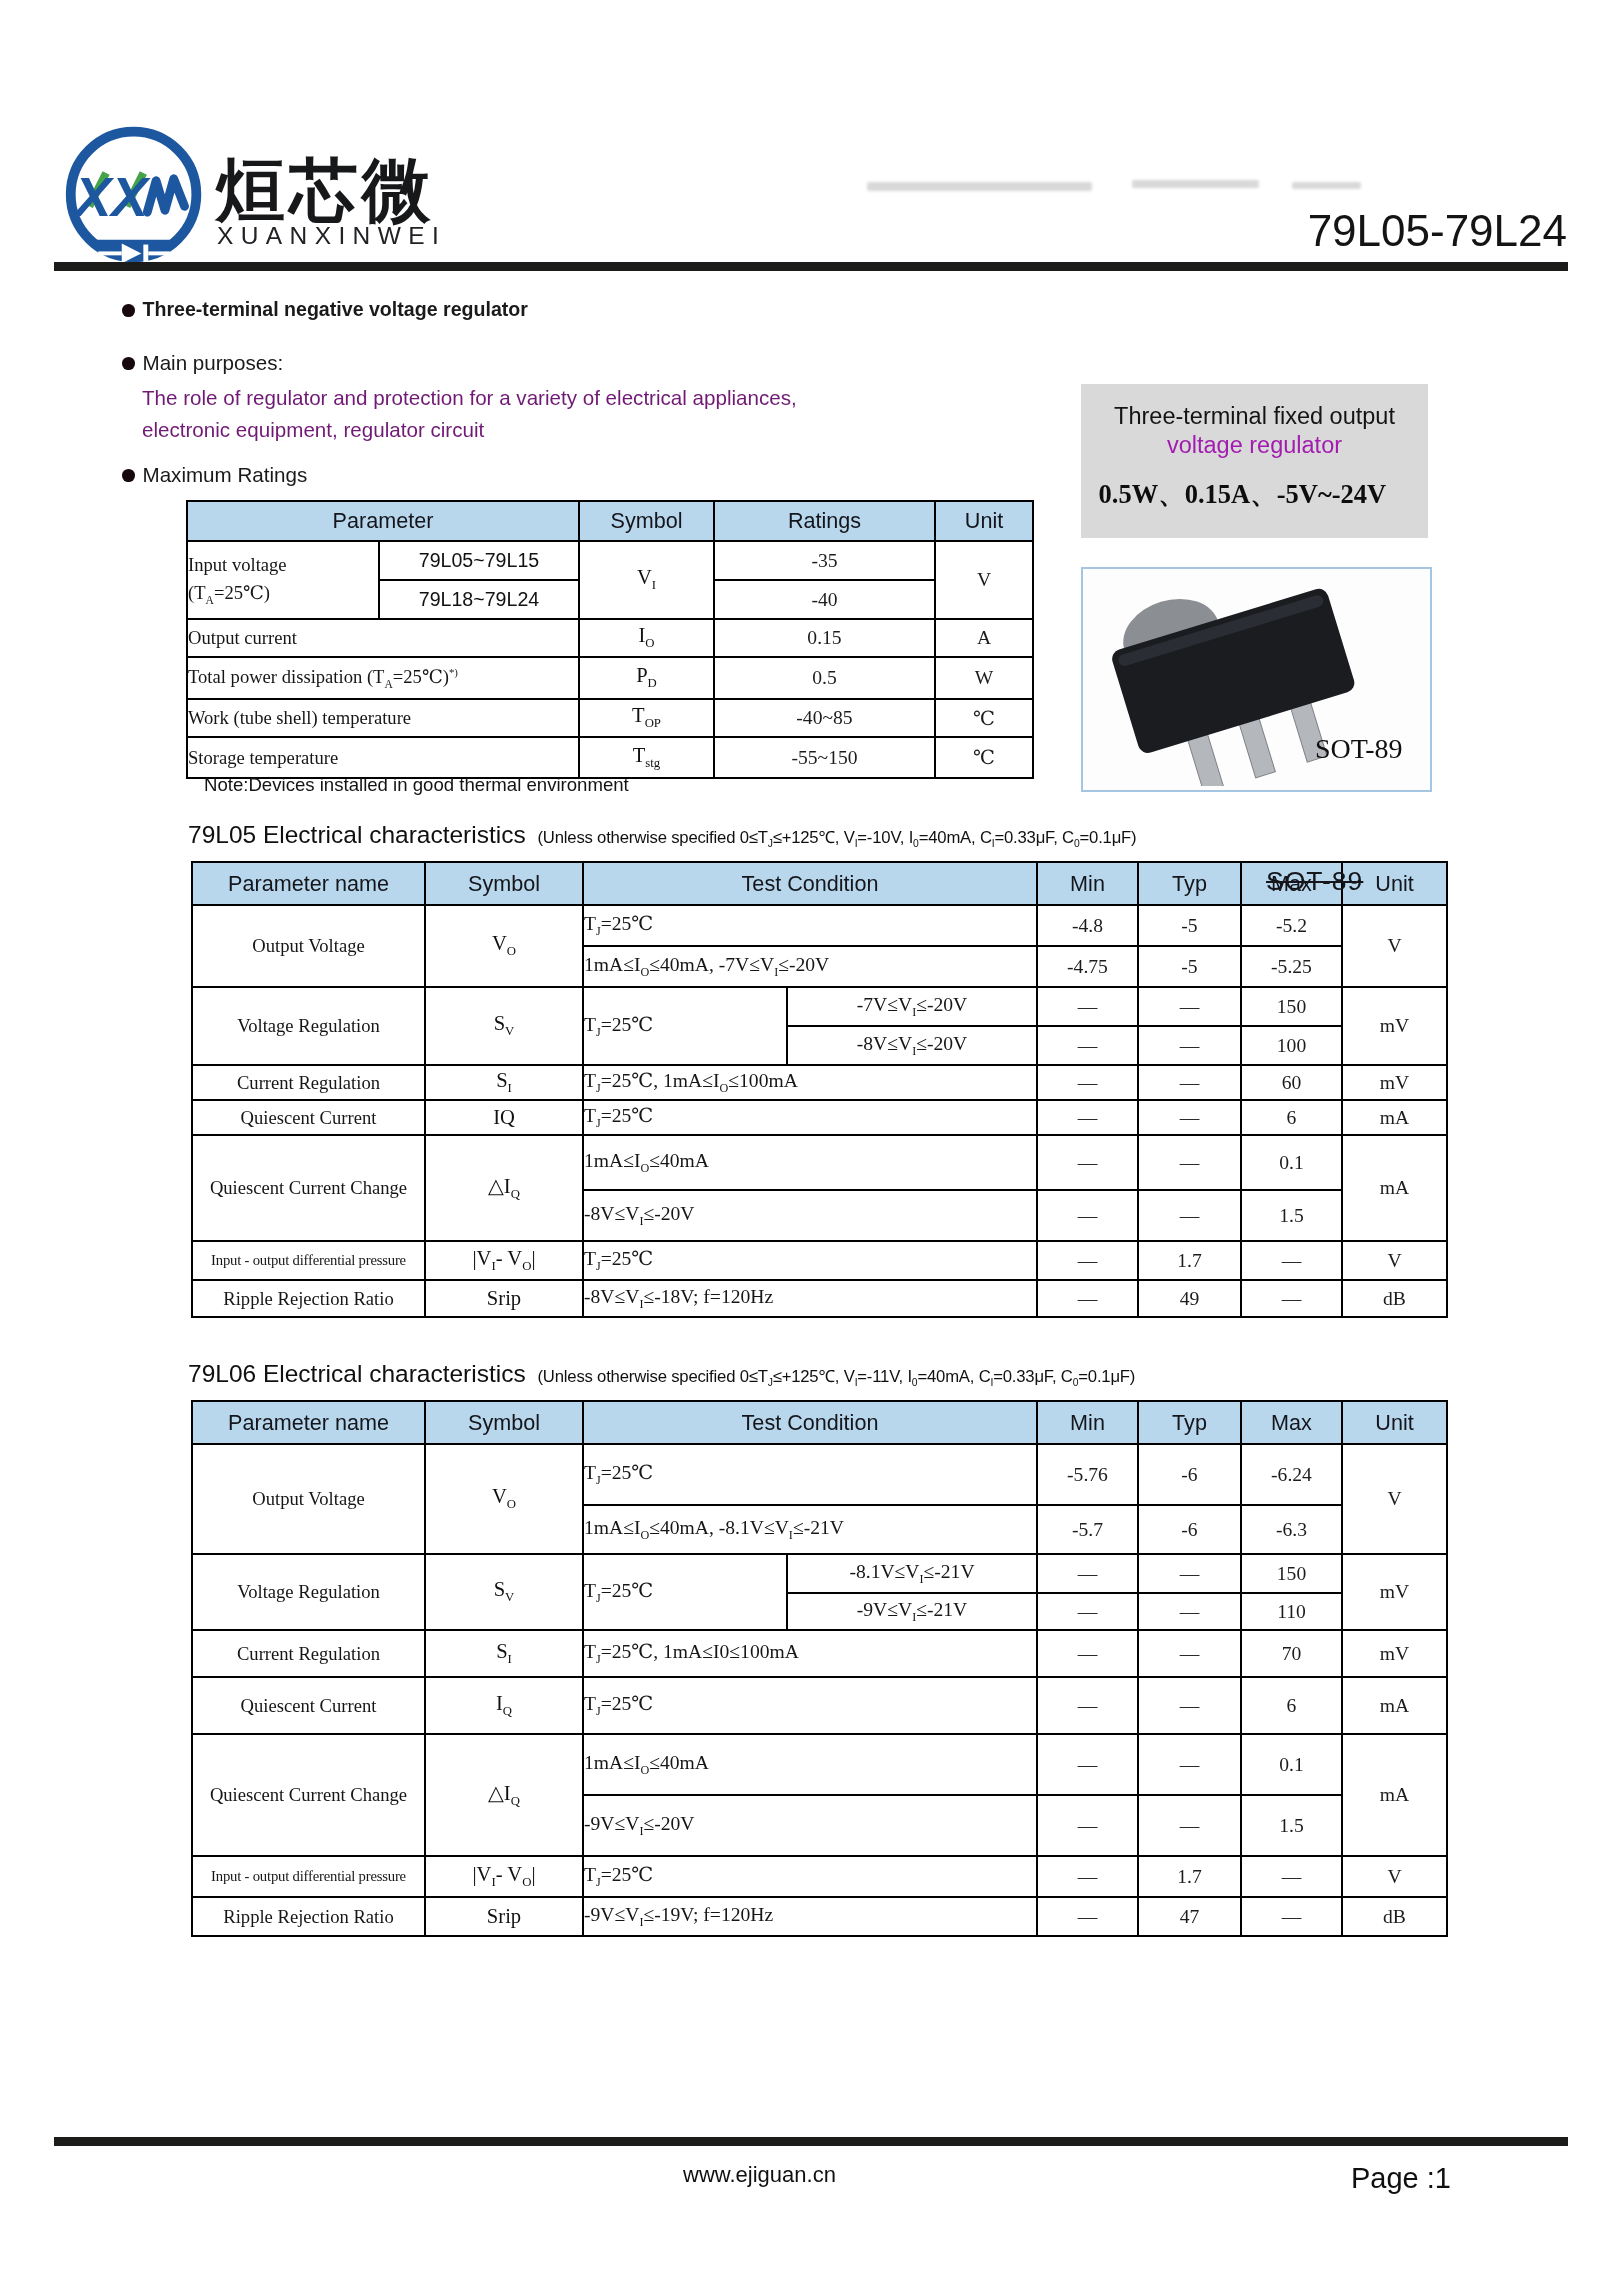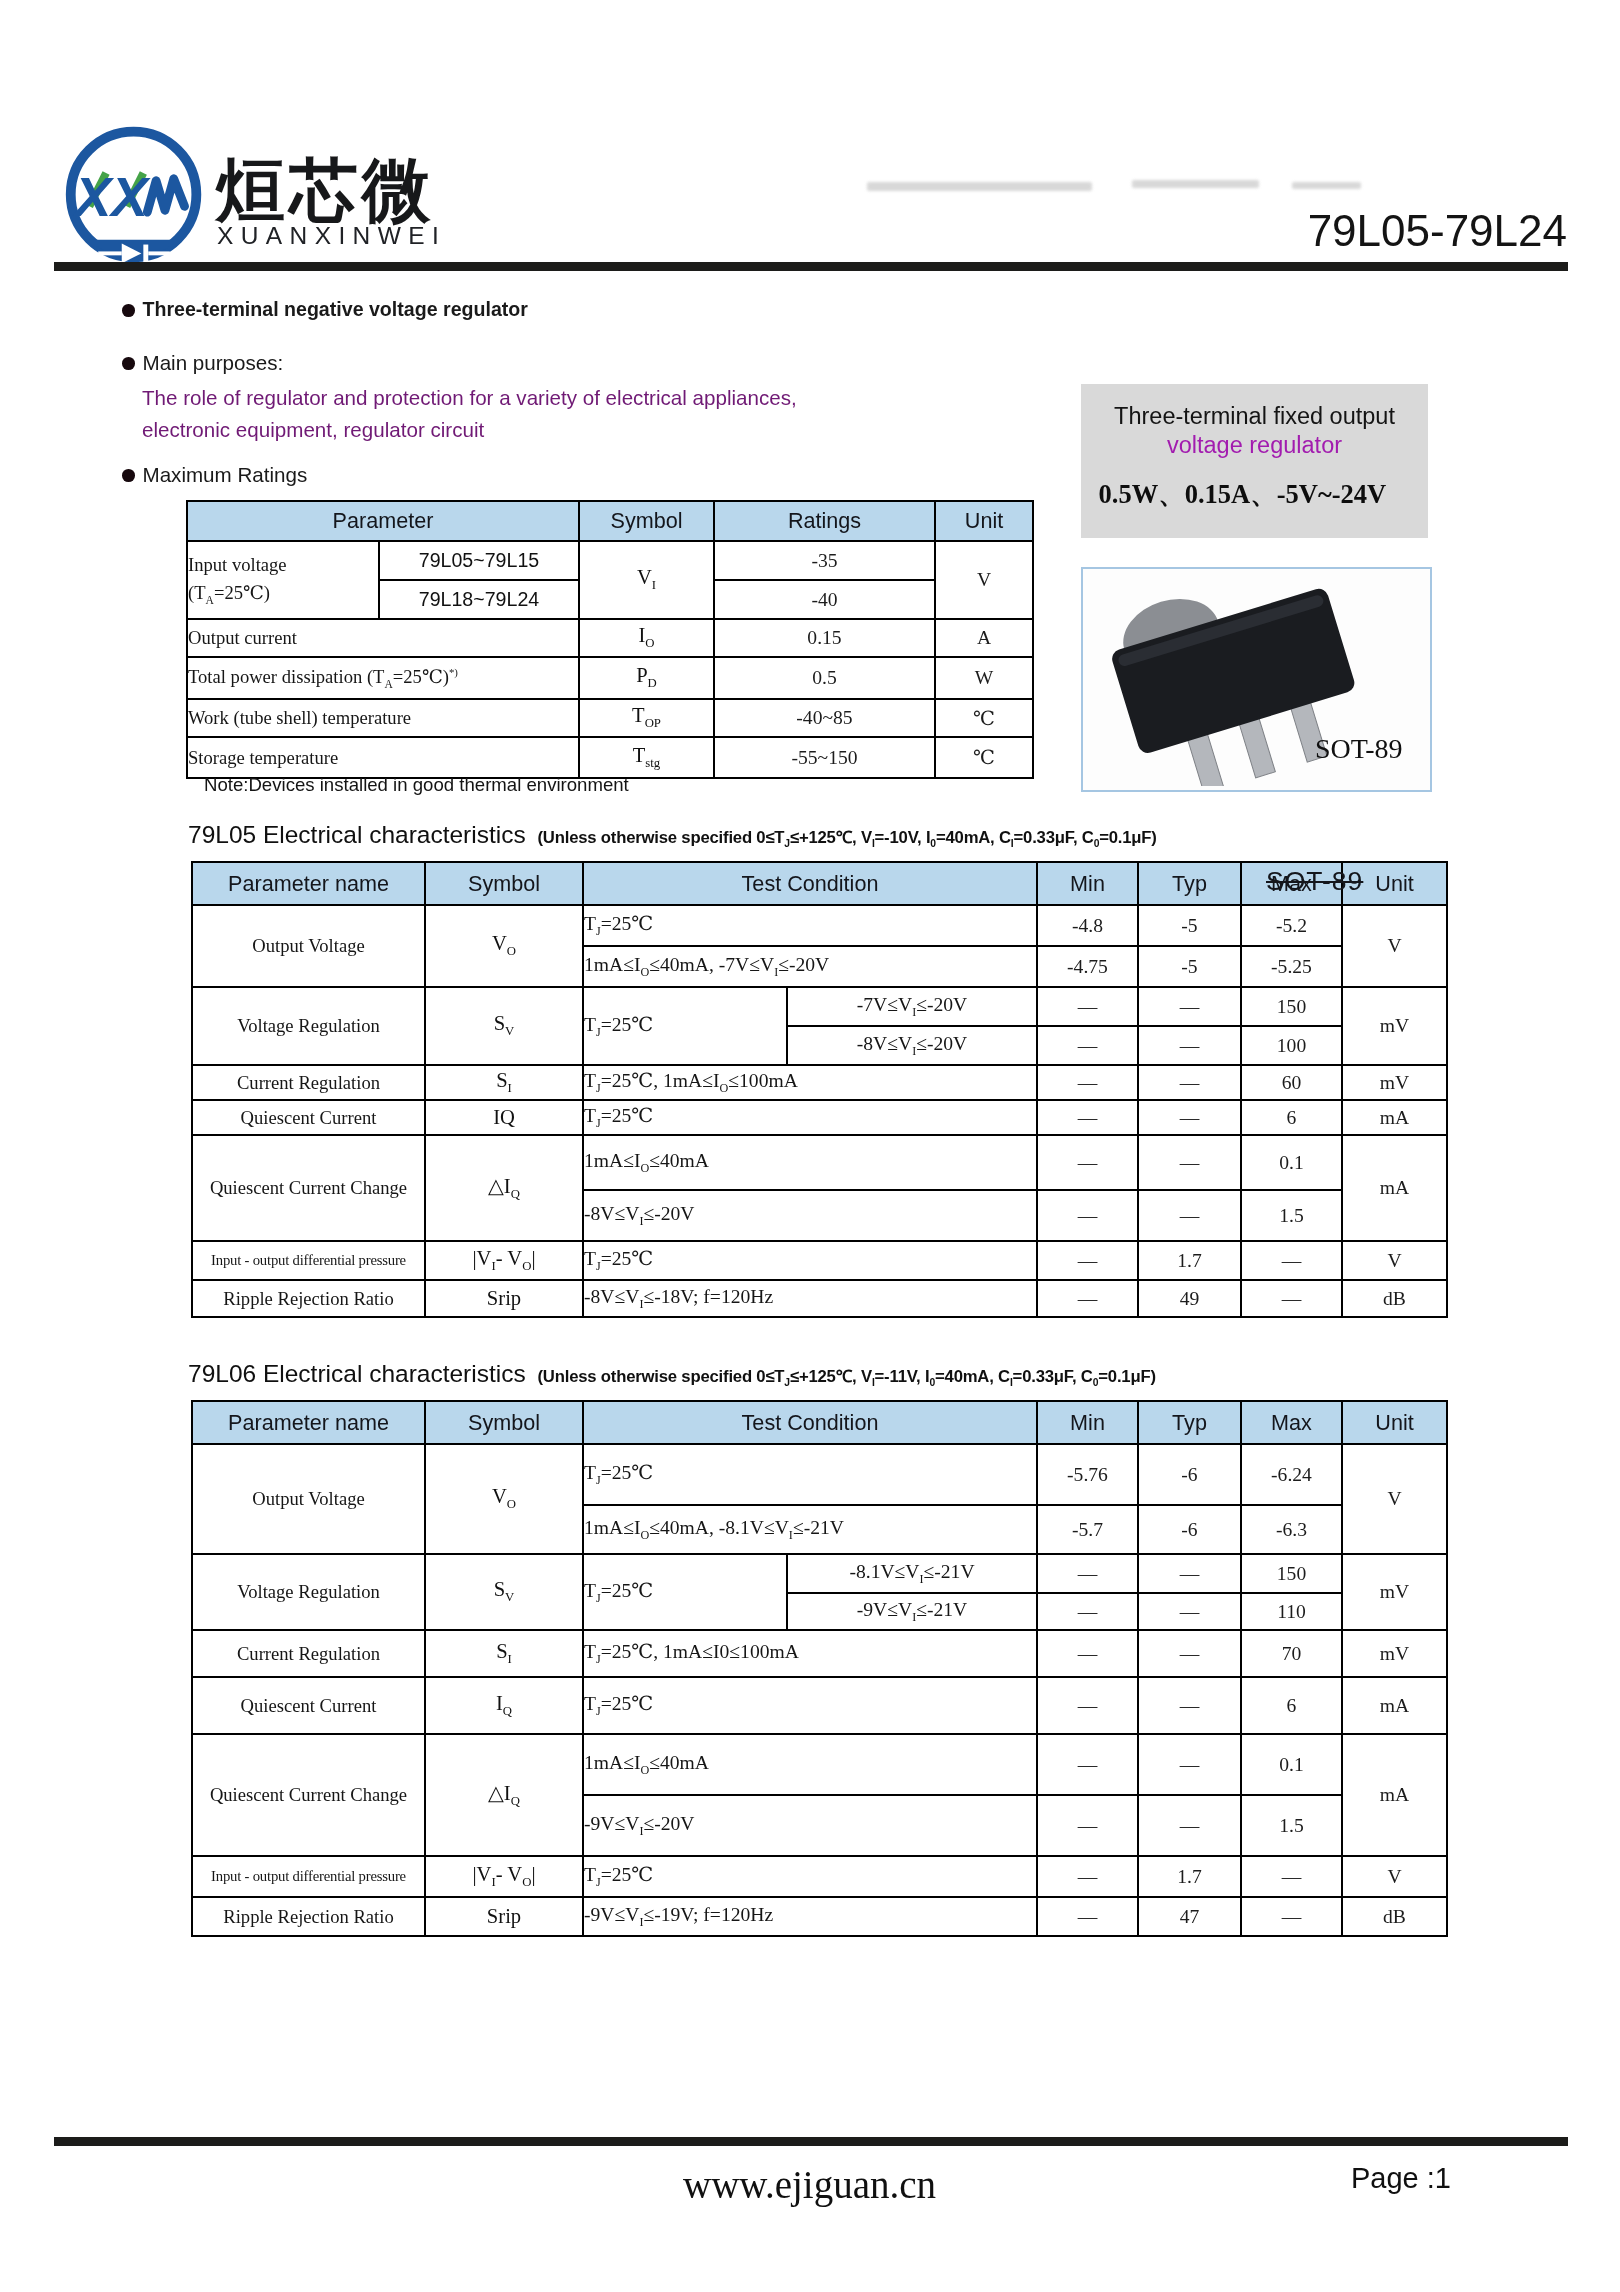--- a/index.html
+++ b/index.html
@@ -42,26 +42,26 @@
   .pname{font-family:"Liberation Serif","DejaVu Serif","DejaVu Sans",serif;font-size:18.6px;text-align:center;color:#161616;}
   .pname.smalltxt{font-size:14.7px;letter-spacing:-0.2px;}
   .leftlab{font-family:"Liberation Serif","DejaVu Serif","DejaVu Sans",serif;font-size:18.6px;text-align:left;padding-left:10.8px;color:#161616;}
   .model{font-family:"Liberation Sans",sans-serif;font-size:19.6px;text-align:center;}
   sub{font-size:0.62em;}
   sup{font-size:0.58em;vertical-align:super;}
 
   .mr-note{position:absolute;left:204px;top:774px;font-size:18.6px;color:#141414;}
   .ec-title{position:absolute;white-space:nowrap;display:flex;align-items:baseline;gap:11.8px;}
   .ec-title .main{font-size:24.5px;color:#101010;}
-  .ec-title .cond-note{font-size:16.7px;color:#101010;letter-spacing:-0.2px;font-weight:bold;}
+  .ec-title .cond-note{font-size:16.7px;color:#101010;letter-spacing:-0.2px;}
   .strike-sot{position:absolute;left:1266px;top:866px;font-size:26.5px;color:#14161c;text-decoration:line-through;letter-spacing:1px;}
 
   
   .foot-rule{position:absolute;left:54px;top:2137px;width:1514px;height:8.8px;background:#1c1c1a;}
-  .foot-site{position:absolute;left:683px;top:2162px;font-size:39px;color:#101010;font-family:Liberation Serif, serif;}
+  .foot-site{position:absolute;left:683px;top:2162px;font-size:22px;color:#101010;}
   .foot-page{position:absolute;left:1351px;top:2162px;font-size:29px;color:#101010;}
 </style>
 </head>
 <body>
 
 <div class="page">
 
   <svg class="abs" style="left:57px;top:116px;" width="157" height="157" viewBox="0 0 160 160">
     <circle cx="78" cy="80" r="64" fill="#ffffff" stroke="#1c57a0" stroke-width="10"></circle>
     <path d="M33 126 A64 64 0 0 0 123 126 Z" fill="#1c57a0"></path>

